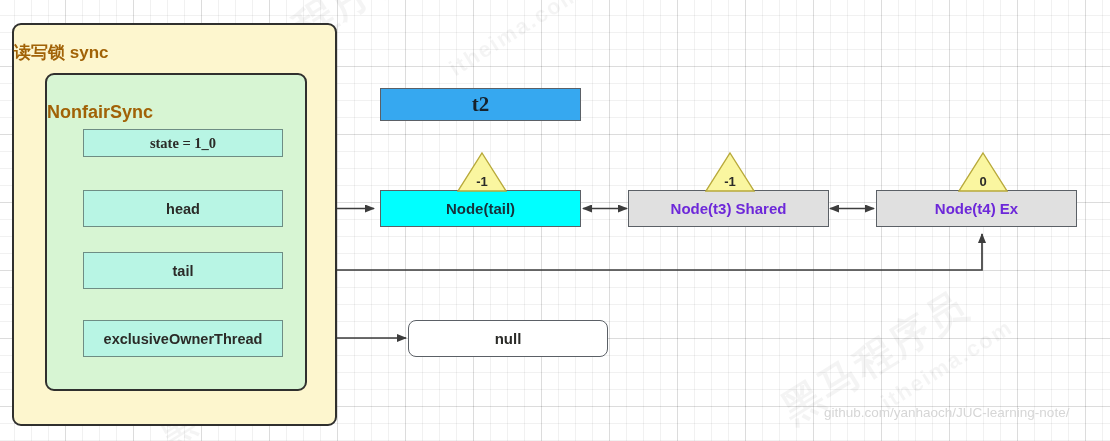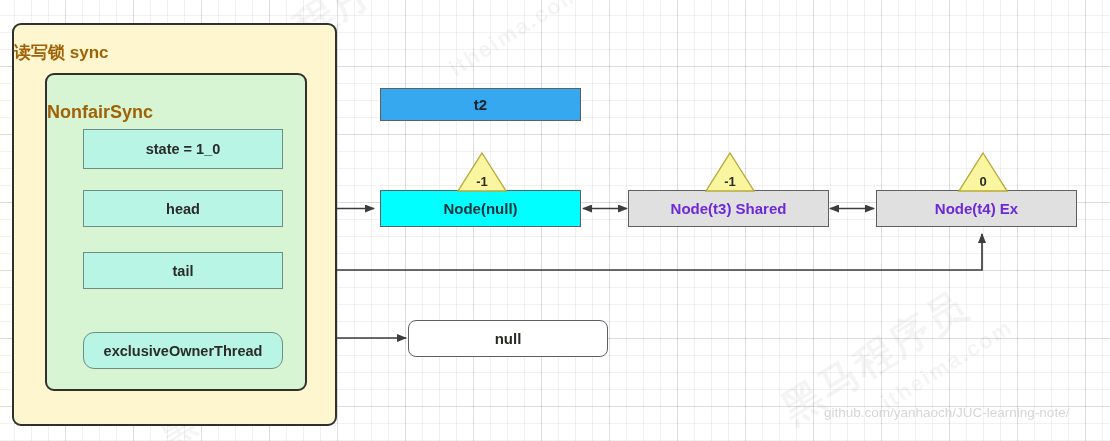--- a/index.html
+++ b/index.html
@@ -68,22 +68,23 @@
     text-align:center;
   }
   .field-box{
     background:#b8f5e4;
     border:1.6px solid #6e8d84;
     font-size:14.5px;
   }
   .t2-box{
     background:#36a8f0;
     border:1.6px solid #5b6066;
-    font-size:15px;
+    font-size:21px;
     color:#17222b;
+    font-family:Liberation Serif, serif;
   }
   .node-head{
     background:#00ffff;
     border:1.6px solid #5b6066;
     font-size:15px;
     color:#17303a;
   }
   .node-grey{
     background:#e0e0e0;
     border:1.6px solid #5b6066;
@@ -161,31 +162,31 @@
   </svg>
 
   <div class="panel panel-outer" style="left:12px;top:23px;width:325px;height:403px;">
     <div class="panel-title" style="top:16px;font-size:17px;">读写锁 sync</div>
   </div>
 
   <div class="panel panel-inner" style="left:45px;top:73px;width:262px;height:318px;">
     <div class="panel-title" style="top:27px;font-size:18px;">NonfairSync</div>
   </div>
 
-  <div class="box field-box" style="left:83px;top:129px;width:200px;height:40px;">state = 1_0</div>
+  <div class="box field-box" style="left:83px;top:129px;width:200px;height:28px;font-family:Liberation Serif, serif;">state = 1_0</div>
 
   <div class="box field-box" style="left:83px;top:190px;width:200px;height:37px;">head</div>
 
   <div class="box field-box" style="left:83px;top:252px;width:200px;height:37px;">tail</div>
 
-  <div class="box field-box" style="left:83px;top:332px;width:200px;height:37px;border-radius:11px;">exclusiveOwnerThread</div>
+  <div class="box field-box" style="left:83px;top:320px;width:200px;height:37px;">exclusiveOwnerThread</div>
 
   <div class="box t2-box" style="left:380px;top:88px;width:201px;height:33px;">t2</div>
 
-  <div class="box node-head" style="left:380px;top:190px;width:201px;height:37px;">Node(null)</div>
+  <div class="box node-head" style="left:380px;top:190px;width:201px;height:37px;">Node(tail)</div>
 
   <div class="box node-grey" style="left:628px;top:190px;width:201px;height:37px;">Node(t3) Shared</div>
 
   <div class="box node-grey" style="left:876px;top:190px;width:201px;height:37px;">Node(t4) Ex</div>
 
   <div class="badge" style="left:457px;top:152px;">
     <svg width="50" height="40" viewBox="0 0 50 40">
       <polygon points="25,1 49,39 1,39" fill="#faf6a0" stroke="#b8a93a" stroke-width="1.4"></polygon>
     </svg>
     <div class="lbl">-1</div>

